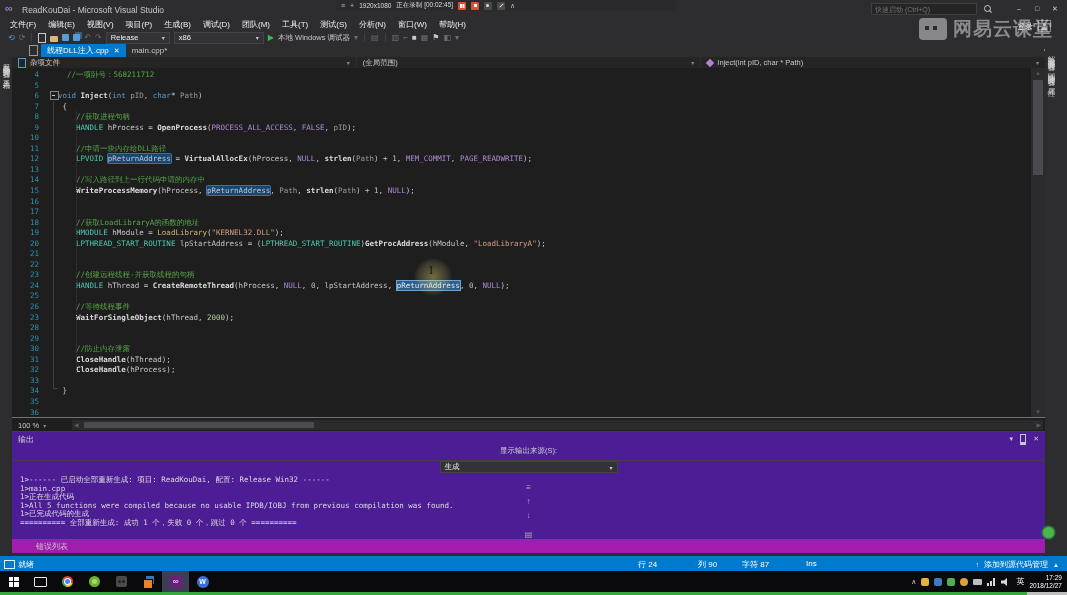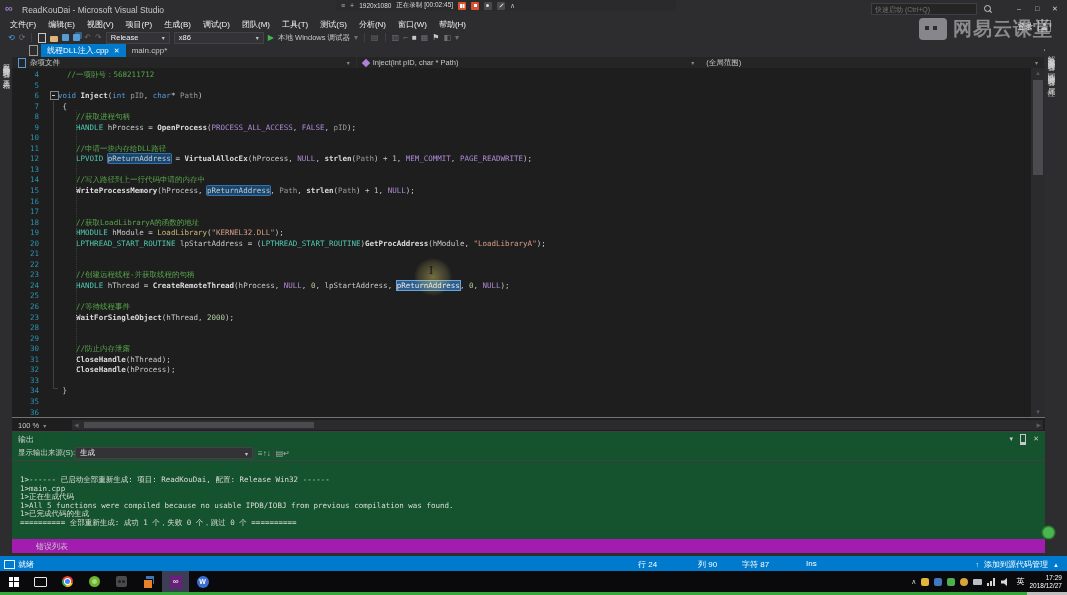--- a/index.html
+++ b/index.html
@@ -87,26 +87,26 @@
   .vscroll{left:1031px;top:68px;width:14px;height:349px;background:#2b2b2e;}
   .vscroll .arr{width:14px;height:10px;color:#5a5a5e;font-size:6px;text-align:center;line-height:10px;}
   .vscroll .thumb{position:absolute;left:2px;right:2px;top:12px;height:95px;background:#4a4a4f;}
   
   .zoomrow{left:12px;top:417px;width:1033px;height:14px;background:#1e1e1e;border-top:1px solid #737373;display:flex;align-items:center;}
   .zoom-ctl{display:flex;align-items:center;gap:4px;font-size:7.5px;color:#c8c8c8;padding:0 6px;width:48px;}
   .hscroll{position:relative;flex:1;height:10px;background:#2b2b2e;margin-right:2px;}
   .hscroll .thumb{position:absolute;left:12px;top:2px;width:230px;height:6px;background:#4a4a4f;}
   .hscroll .arr{position:absolute;top:0;color:#5a5a5e;font-size:6px;line-height:10px;}
   
-  .output{left:12px;top:431px;width:1033px;height:107px;background:#14532d;border-top:1px solid #3f3f46;}
+  .output{left:12px;top:431px;width:1033px;height:107px;background:#4c1d95;border-top:1px solid #3f3f46;}
   .out-header{position:absolute;left:0;top:0;right:0;height:14px;display:flex;align-items:center;padding:0 6px;}
   .out-title{font-size:8px;color:#d0d0d0;}
   .out-hicons{margin-left:auto;display:flex;gap:7px;color:#c8c8c8;font-size:7px;align-items:center;}
   .pin-ic{width:4px;height:7px;border:1px solid #c8c8c8;border-bottom-width:3px;}
-  .out-toolbar{position:absolute;left:0;top:14px;right:0;height:14px;display:flex;align-items:center;padding:0 6px;border-bottom:1px solid #3f3f46;}
+  .out-toolbar{position:absolute;left:0;top:14px;right:0;height:14px;display:flex;align-items:center;gap:5px;padding:0 6px;border-bottom:1px solid #3f3f46;flex-direction:column;}
   .out-label{font-size:7.5px;color:#d0d0d0;}
   .out-dd{width:168px;height:10px;background:#333337;border:1px solid #434346;display:flex;align-items:center;font-size:7.5px;color:#f1f1f1;padding:0 4px;}
   .oti{font-size:8px;color:#b4b4b8;}
   .out-content{position:absolute;left:0;top:28px;right:0;bottom:0;padding:16px 0 0 8px;overflow:hidden;}
   .orow{font-family:"DejaVu Sans Mono",monospace;font-size:7.5px;line-height:8.6px;color:#dcdcdc;white-space:pre;}
   
   .errorrow{left:12px;top:539px;width:1033px;height:14px;background:#a21caf;display:flex;align-items:center;}
   .error-tab{font-size:8px;color:#c8c8c8;padding:0 8px 0 24px;}
   
   .statusbar{left:0;top:556px;right:0;height:15px;background:#007acc;color:#fff;font-size:8px;}
@@ -248,27 +248,27 @@
     <span>▫</span>
   </div>
 </div>
 
 <div class="abs navbar">
   <div class="nav-sec">
     <span class="nav-doc"></span>
     <span>杂项文件</span>
     <span class="nav-caret">▾</span>
   </div>
+  <div class="nav-sec">
+    <span>(全局范围)</span>
+    <span class="nav-caret">▾</span>
+  </div>
   <div class="nav-sec" style="border-right:none">
     <span class="nav-cube"></span>
     <span>Inject(int pID, char * Path)</span>
-    <span class="nav-caret">▾</span>
-  </div>
-  <div class="nav-sec">
-    <span>(全局范围)</span>
     <span class="nav-caret">▾</span>
   </div>
 </div>
 
 <div class="abs left-strip">
   <div style="padding-top:10px">
       <span class="vtab">服务器资源管理器</span>
       <span class="vtab">工具箱</span>
     </div>
 </div>

